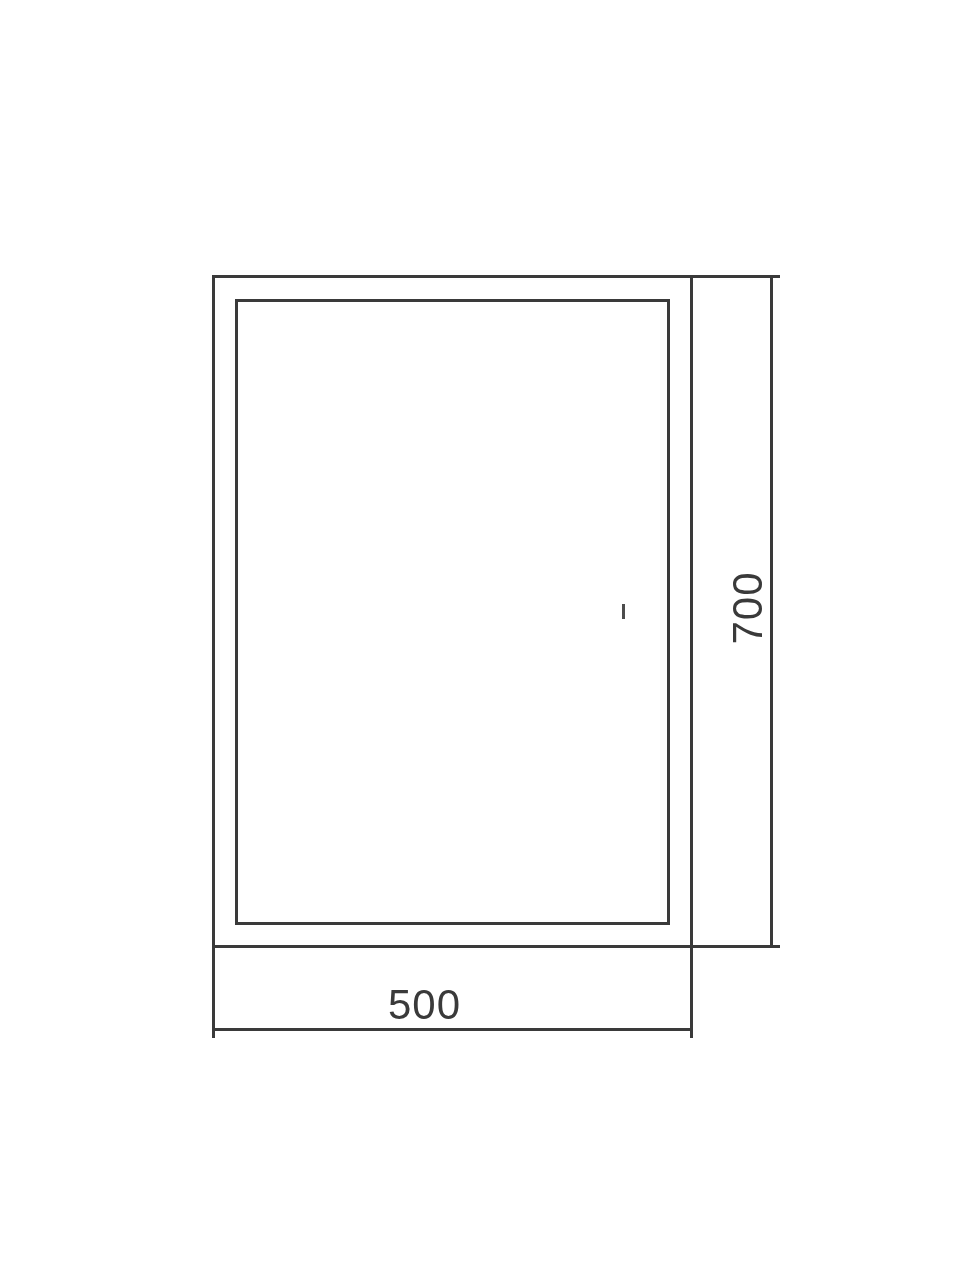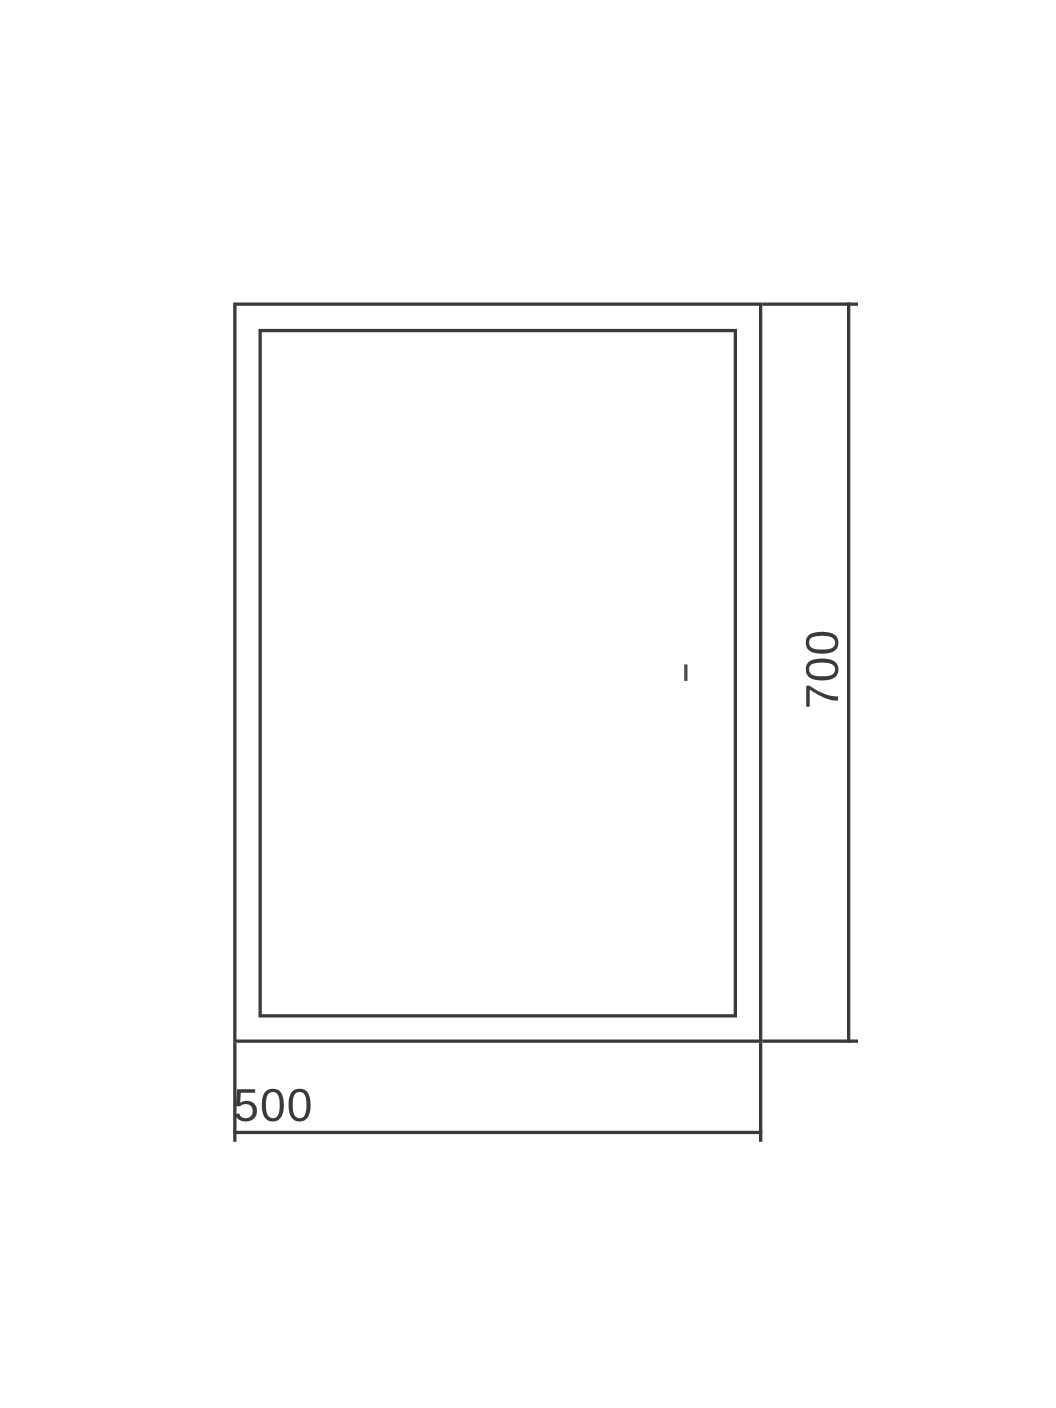--- a/index.html
+++ b/index.html
@@ -75,21 +75,21 @@
     color: #3a3a3a;
     font-size: 42px;
     font-weight: 400;
     letter-spacing: 1px;
     white-space: nowrap;
     line-height: 1;
   }
   .width-label {
     left: 212px; top: 984px;
     width: 425px;
-    text-align: left;
+    text-align: center;
   }
   .height-label {
     left: 748px; top: 608px;
     transform: translate(-50%, -50%) rotate(-90deg);
     transform-origin: center center;
   }
 </style>
 </head>
 <body>
 

